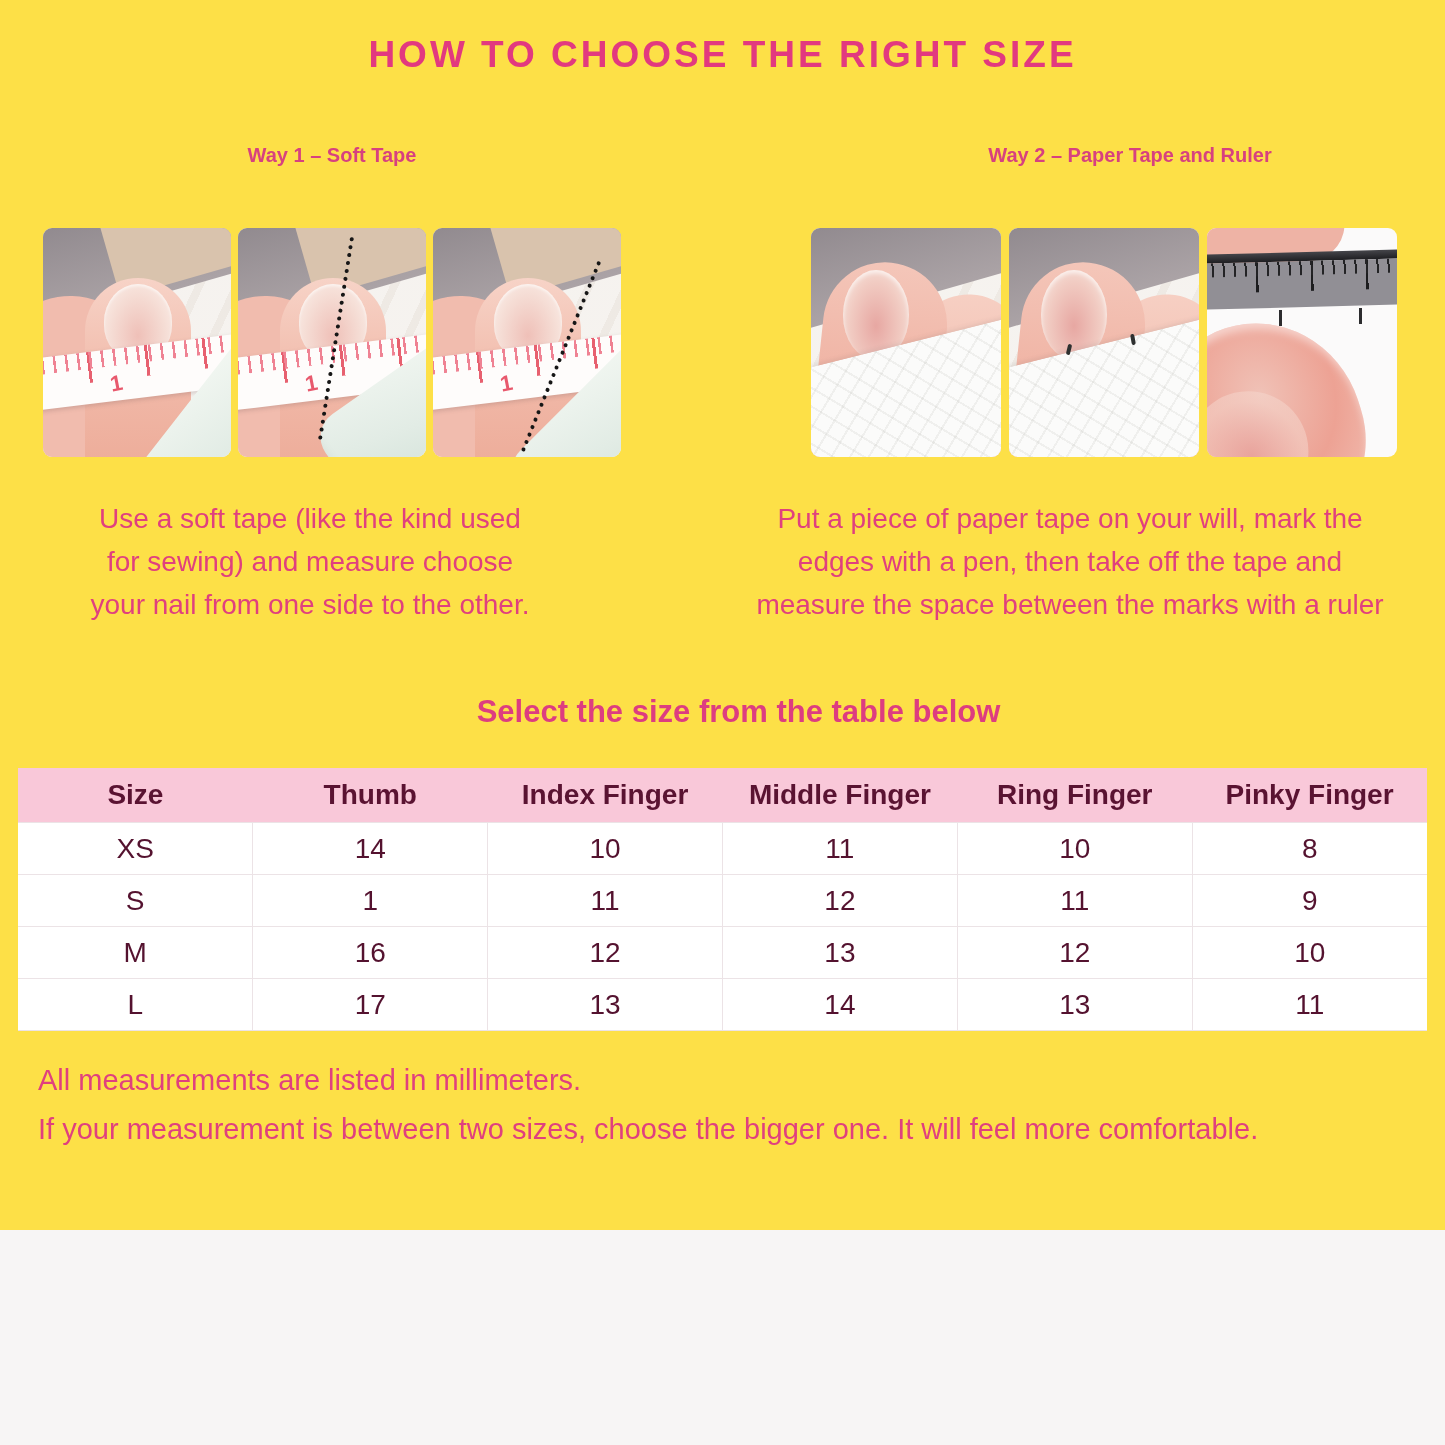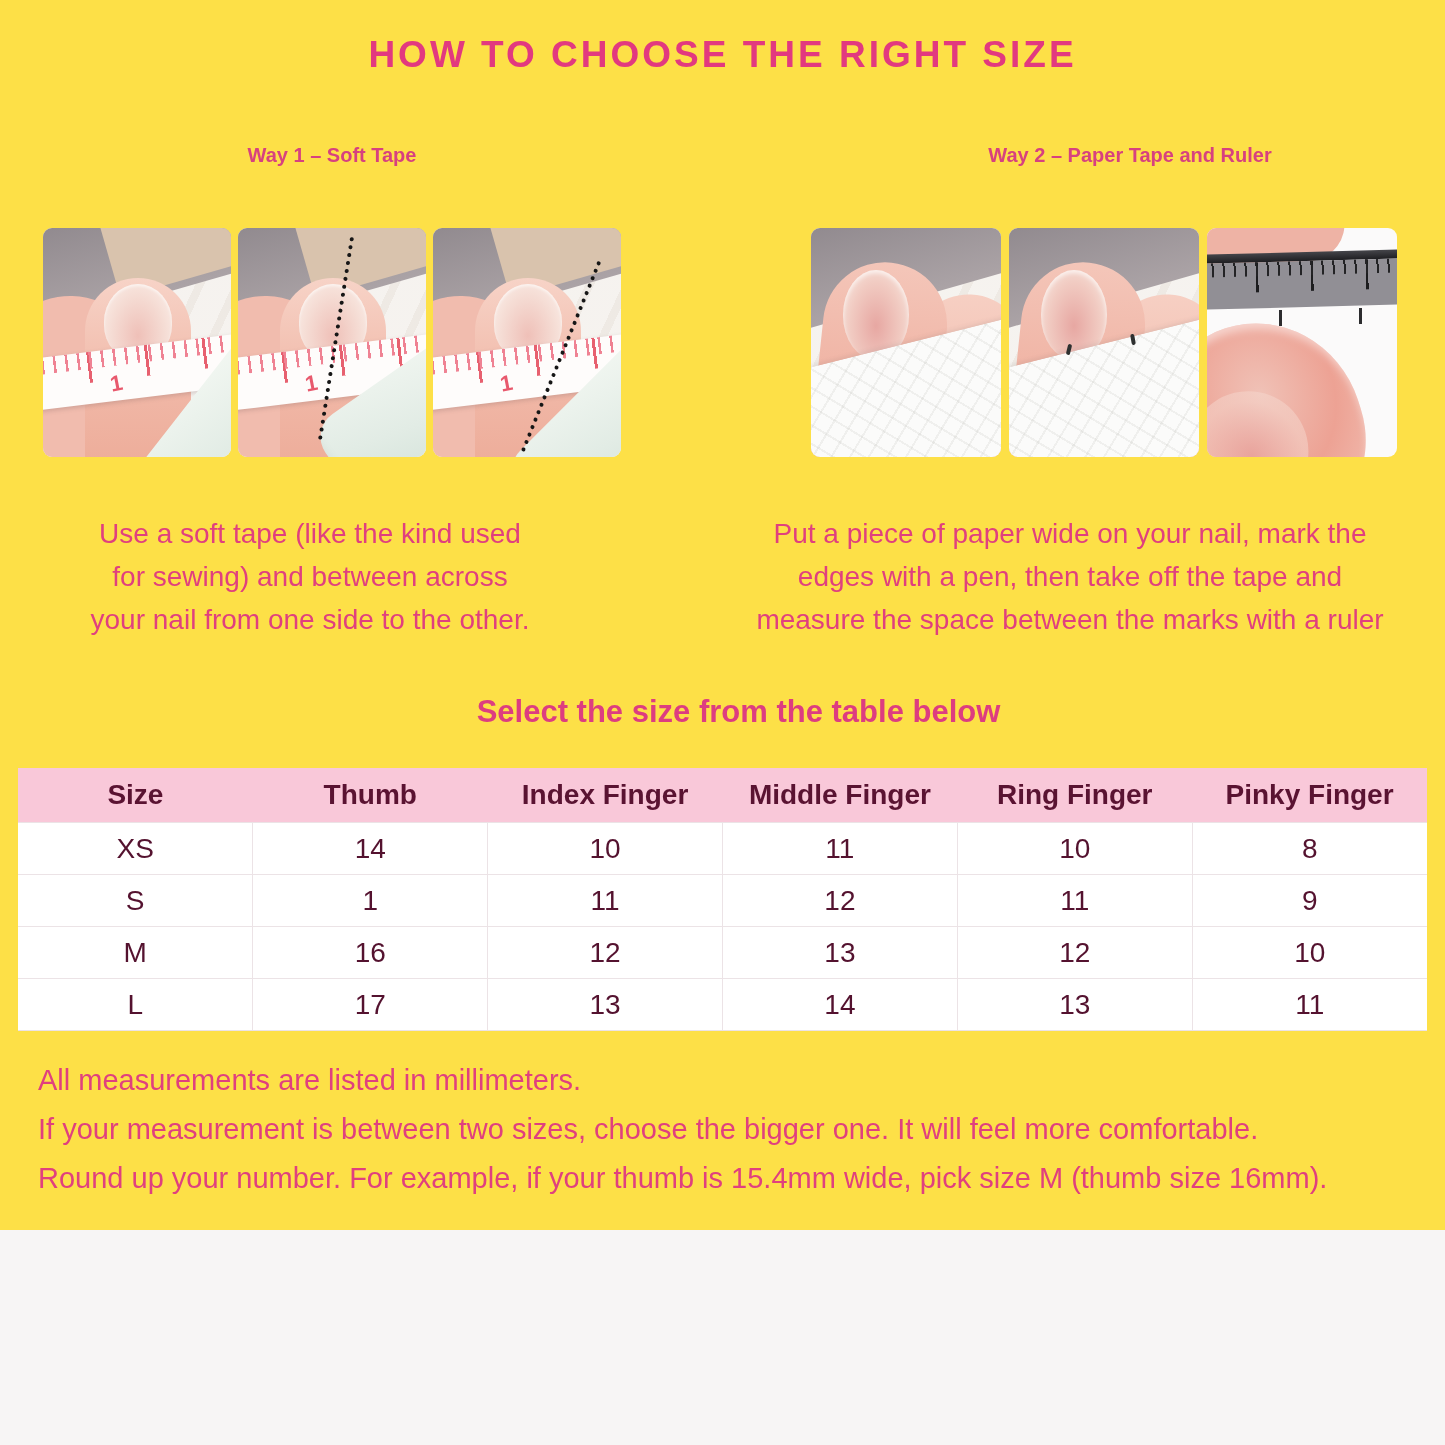--- a/index.html
+++ b/index.html
@@ -5,21 +5,21 @@
   html,body{margin:0;padding:0;}
   body{font-family:"Liberation Sans", sans-serif; background:#f7f5f5;}
   #page{position:relative;width:1445px;height:1230px;background:#fde047;overflow:hidden;}
 
   
   .main-title{position:absolute;top:34px;left:0;width:100%;text-align:center;
     font-size:37px;font-weight:bold;letter-spacing:3px;color:#e2397f;}
   .way-heading{position:absolute;top:144px;font-size:20px;font-weight:bold;color:#d7417f;text-align:center;}
   .way1-heading{left:43px;width:578px;}
   .way2-heading{left:830px;width:600px;}
-  .desc{position:absolute;top:512px;font-size:28px;line-height:43px;color:#e0407e;text-align:center;}
+  .desc{position:absolute;top:497px;font-size:28px;line-height:43px;color:#e0407e;text-align:center;}
   .desc span{display:block;}
   .desc-left{left:10px;width:600px;}
   .desc-right{left:730px;width:680px;}
   .select-heading{position:absolute;top:694px;left:0;width:100%;text-align:center;
     font-size:31px;font-weight:bold;color:#dd3d80;padding-left:16px;}
 
   
   .strip{position:absolute;top:228px;display:flex;}
   .strip-left{left:43px;gap:7px;}
   .strip-right{left:811px;gap:8px;}
@@ -194,25 +194,25 @@
       <div class="probe probe-a"></div>
       <div class="probe probe-b"></div>
       <div class="thumb3">
         <div class="thumb3-nail"></div>
       </div>
     </div>
   </div>
 
   <div class="desc desc-left">
     <span>Use a soft tape (like the kind used</span>
-    <span>for sewing) and between across</span>
+    <span>for sewing) and measure choose</span>
     <span>your nail from one side to the other.</span>
   </div>
   <div class="desc desc-right">
-    <span>Put a piece of paper wide on your nail, mark the</span>
+    <span>Put a piece of paper tape on your will, mark the</span>
     <span>edges with a pen, then take off the tape and</span>
     <span>measure the space between the marks with a ruler</span>
   </div>
 
   <div class="select-heading">Select the size from the table below</div>
 
   <table class="size-table">
     <thead>
       <tr>
         <th>Size</th>
@@ -255,16 +255,15 @@
         <td>14</td>
         <td>13</td>
         <td>11</td>
       </tr>
     </tbody>
   </table>
 
   <div class="notes">
     <span>All measurements are listed in millimeters.</span>
     <span>If your measurement is between two sizes, choose the bigger one. It will feel more comfortable.</span>
-    <span>Round up your number. For example, if your thumb is 15.4mm wide, pick size M (thumb size 16mm).</span>
   </div>
 
 </div>
 
 </body></html>

